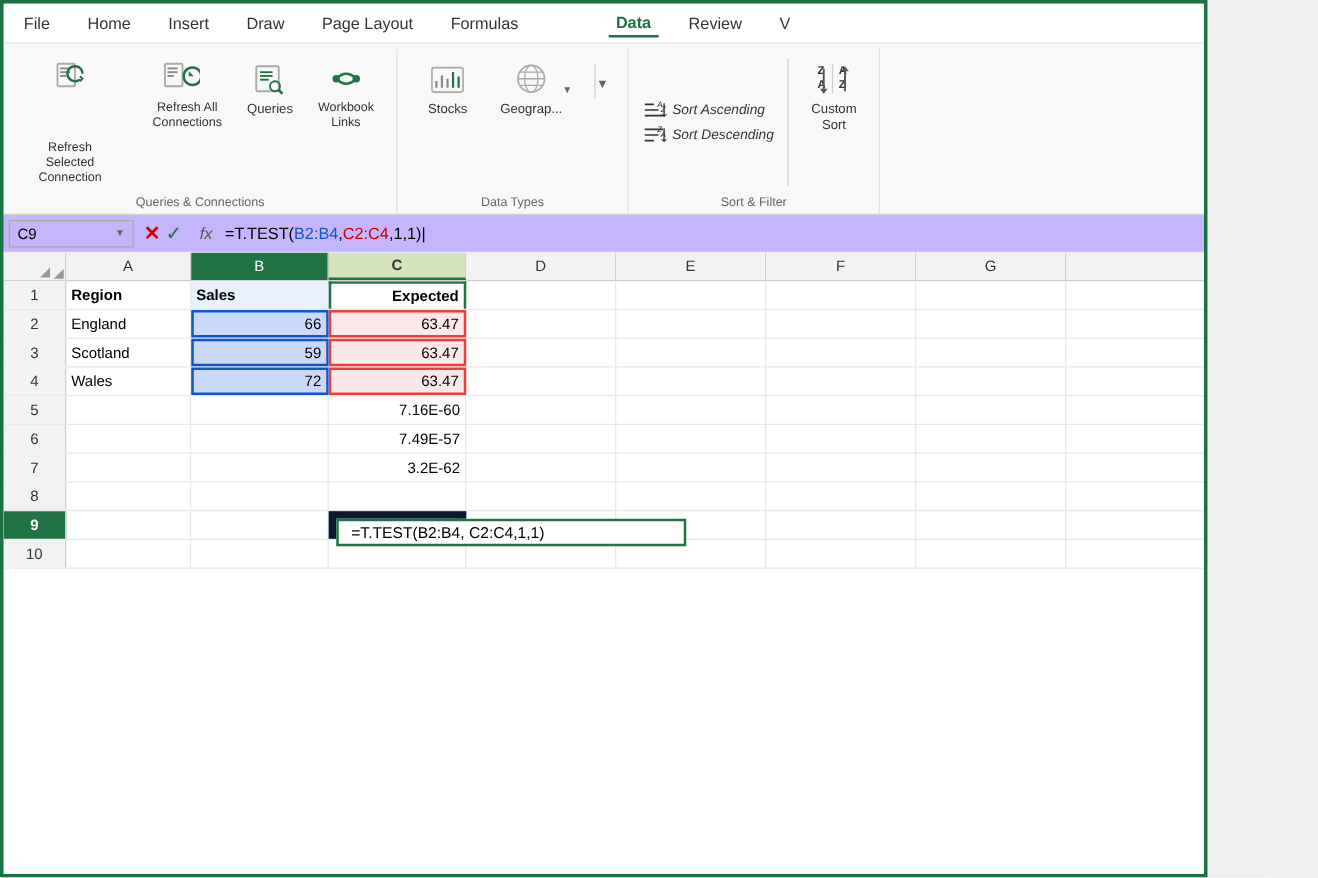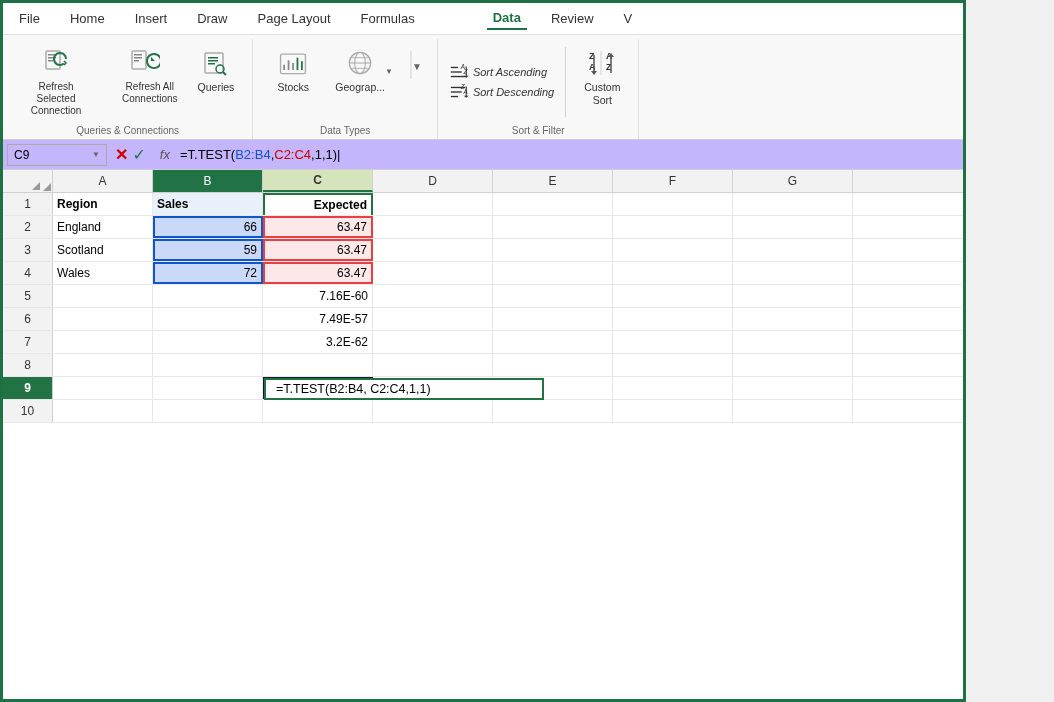--- a/index.html
+++ b/index.html
@@ -307,21 +307,21 @@
     .grid-cell.right { justify-content: flex-end; }
     .grid-cell.bold { font-weight: bold; }
     .grid-cell.selected-col {
       background: #e8f0fb;
     }
     .grid-cell.selected-range {
       background: #c9d9f7;
     }
     .grid-cell.active-cell {
       background: #0ea5e9;
-      border: 1px solid #0f172a;
+      border: 6px solid #0f172a;
     }
     .grid-cell.c-selected-range {
       background: #fce8e8;
       border: 2px solid #e84040;
     }
 
     
     .formula-tooltip {
       position: absolute;
       left: 0;
@@ -391,21 +391,21 @@
           <div class="icon">
             <svg width="32" height="32" viewBox="0 0 32 32">
               <rect x="6" y="4" width="14" height="18" rx="1" fill="none" stroke="#aaa" stroke-width="1.5"></rect>
               <rect x="8" y="7" width="8" height="1.5" fill="#888"></rect>
               <rect x="8" y="10" width="8" height="1.5" fill="#888"></rect>
               <rect x="8" y="13" width="5" height="1.5" fill="#888"></rect>
               <path d="M20 18 a6 6 0 1 1 0.01 0" fill="none" stroke="#217346" stroke-width="2" stroke-dasharray="28 5"></path>
               <path d="M24 14 l2 2 l-2 2" fill="none" stroke="#217346" stroke-width="1.5"></path>
             </svg>
           </div>
-          <div class="label" style="font-size:10px;text-align:center;line-height:1.2;">Refresh Selected<br>Connection</div>
+          <div class="label" style="font-size:10px;text-align:center;line-height:1.2;margin-top:32px;">Refresh Selected<br>Connection</div>
         </div>
 
         <div class="ribbon-btn">
           <div class="icon">
             <svg width="32" height="32" viewBox="0 0 32 32">
               <rect x="4" y="4" width="14" height="18" rx="1" fill="none" stroke="#aaa" stroke-width="1.5"></rect>
               <rect x="6" y="7" width="8" height="1.5" fill="#888"></rect>
               <rect x="6" y="10" width="8" height="1.5" fill="#888"></rect>
               <rect x="6" y="13" width="5" height="1.5" fill="#888"></rect>
               <path d="M19 14 a7 7 0 1 1 0 0.01" fill="none" stroke="#217346" stroke-width="2"></path>
@@ -422,20 +422,31 @@
               <rect x="8" y="10" width="10" height="1.5" fill="#217346"></rect>
               <rect x="8" y="13" width="10" height="1.5" fill="#217346"></rect>
               <rect x="8" y="16" width="7" height="1.5" fill="#217346"></rect>
               <circle cx="20" cy="22" r="4" fill="none" stroke="#217346" stroke-width="1.5"></circle>
               <line x1="23" y1="25" x2="26" y2="28" stroke="#217346" stroke-width="2"></line>
             </svg>
           </div>
           <div class="label">Queries</div>
         </div>
 
+        <div class="ribbon-btn">
+          <div class="icon">
+            <svg width="32" height="32" viewBox="0 0 32 32">
+              <path d="M8 16 Q16 8 24 16" fill="none" stroke="#217346" stroke-width="2"></path>
+              <path d="M8 16 Q16 24 24 16" fill="none" stroke="#217346" stroke-width="2"></path>
+              <circle cx="8" cy="16" r="3" fill="#217346"></circle>
+              <circle cx="24" cy="16" r="3" fill="#217346"></circle>
+            </svg>
+          </div>
+          <div class="label" style="font-size:10px;text-align:center;line-height:1.2;">Workbook<br>Links</div>
+        </div>
       </div>
       <div class="ribbon-group-label">Queries &amp; Connections</div>
     </div>
 
     <div class="data-types-group">
       <div class="data-types-btns">
 
         <div class="ribbon-btn" style="min-width:60px;">
           <div class="icon">
             <svg width="36" height="36" viewBox="0 0 36 36">

